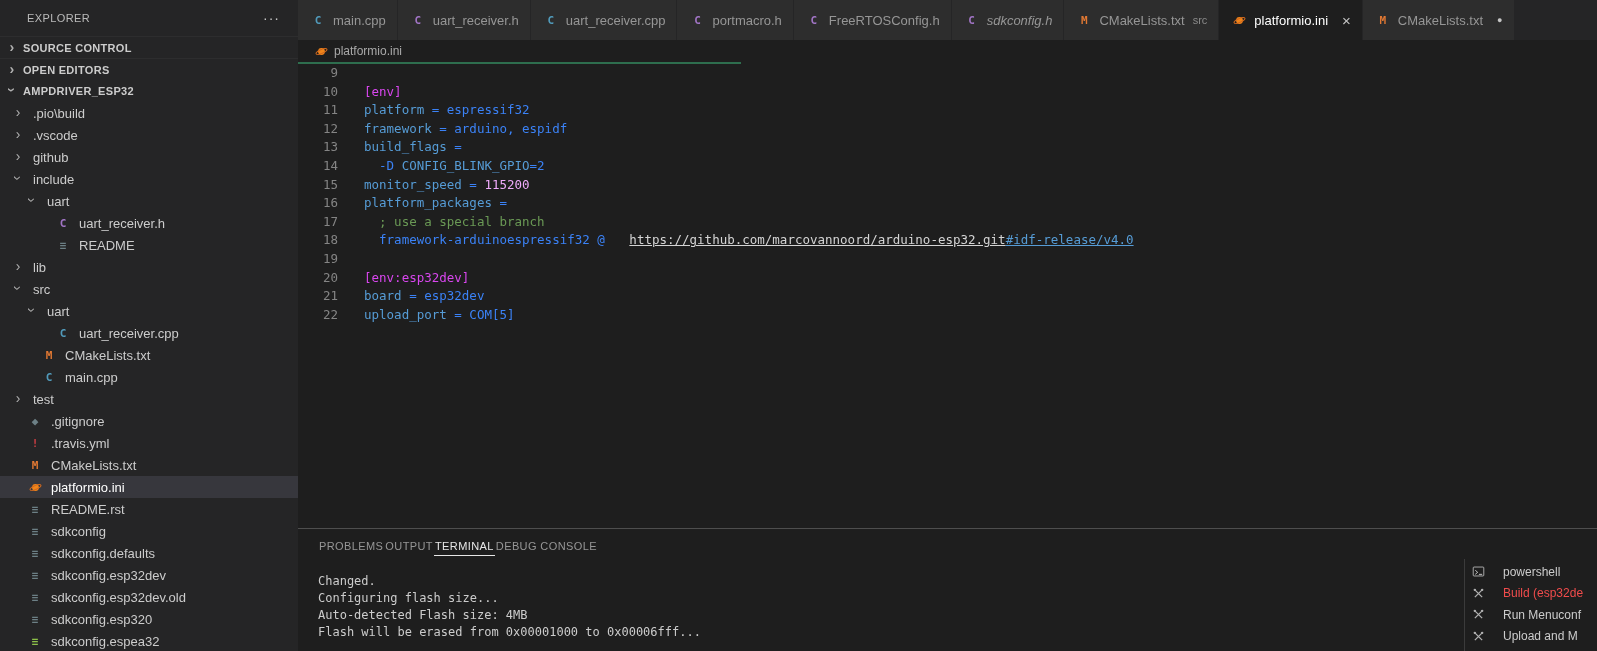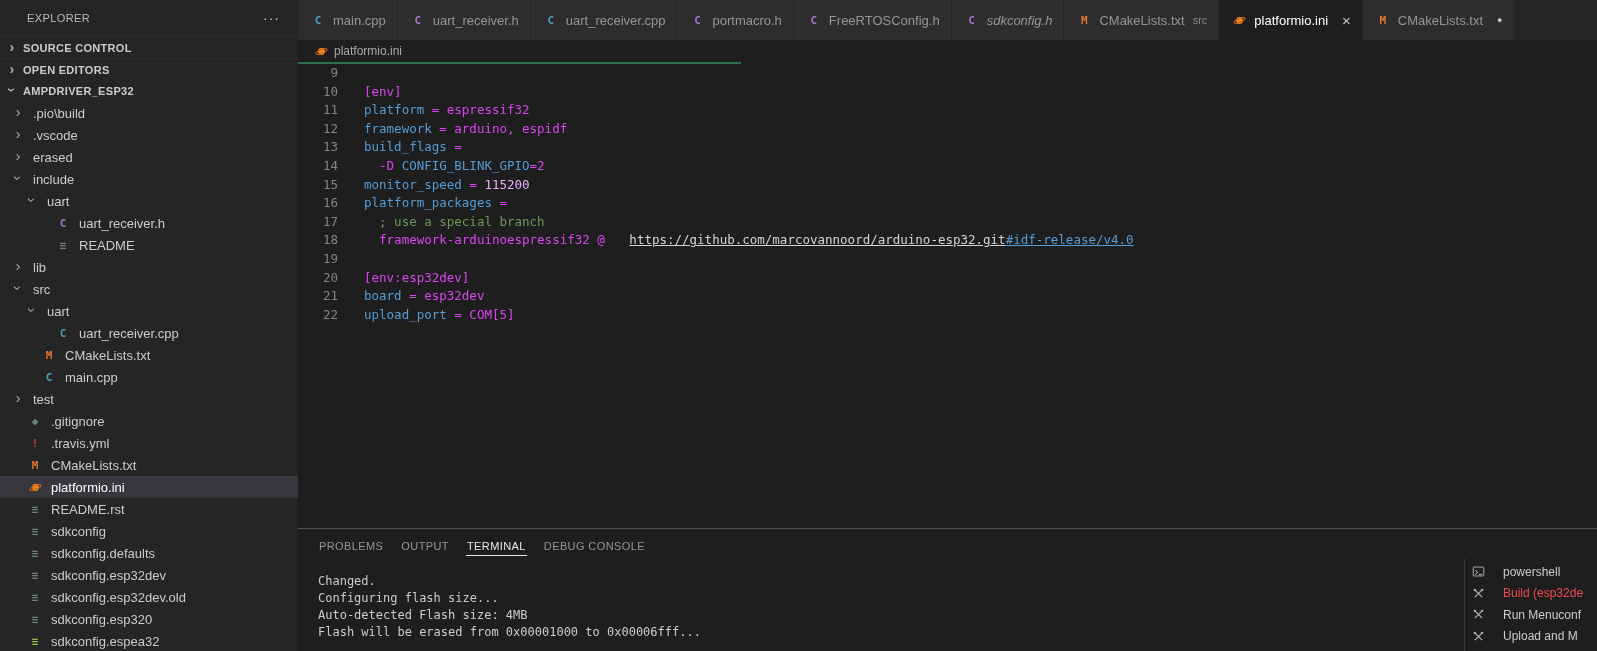--- a/index.html
+++ b/index.html
@@ -49,32 +49,32 @@
                 padding-left:17px; font-size:12px; color:#a9a9a9; flex:none; cursor:pointer; }
 
   .editor { flex:1; position:relative; background:#1e1e1e; overflow:hidden;
             font-family:"DejaVu Sans Mono", monospace; font-size:12.5px; line-height:18.6px; }
   .progress-line { position:absolute; left:0; top:0; width:443px; height:2px; background:#2e6e4e; }
   #code { padding-top:2px; }
   .cline { display:flex; height:18.6px; }
   .ln { width:40px; flex:none; text-align:right; color:#858585; user-select:none; }
   .lc { padding-left:26px; white-space:pre; color:#d4d4d4; }
   .tk-key { color:#569cd6; }
-  .tk-pln { color:#d946ef;margin-top:24px; }
+  .tk-pln { color:#3b82f6;margin-top:24px; }
   .tk-num { color:#f0abfc; }
   .tk-com { color:#6a9955; }
   .tk-sec { color:#d946ef; }
   .tk-lnk { color:#d4d4d4; text-decoration:underline;margin-left:17px; }
   .tk-lnk2 { color:#569cd6; text-decoration:underline; }
   .cursor { display:inline-block; width:1.5px; height:15px; background:#aeafad; vertical-align:middle; }
 
   
   .panel { height:123px; flex:none; position:relative; background:#1e1e1e;
            border-top:1px solid rgba(204,204,204,0.28); }
-  .panel-tabs { display:flex; gap:16px; padding:0 20px; height:34px; align-items:center; }
+  .panel-tabs { display:flex; gap:0; padding:0 20px; height:34px; align-items:center; }
   .panel-tab { font-size:11px; letter-spacing:.4px; color:#969696; cursor:pointer; padding:3px 1px; }
   .panel-tab.active { color:#e7e7e7; border-bottom:1px solid #e7e7e7; }
   #terminal { position:absolute; left:20px; top:44px; right:140px; overflow:hidden;
               font-family:"DejaVu Sans Mono", monospace; font-size:12px; line-height:17px; color:#cccccc; }
   #tasks { position:absolute; right:0; top:30px; width:133px; bottom:0;
            border-left:1px solid rgba(128,128,128,0.3); padding-top:2px; overflow:hidden; }
   .task { height:21.5px; display:flex; align-items:center; gap:18px; padding-left:7px;
           font-size:12px; color:#cccccc; white-space:nowrap; overflow:hidden; cursor:pointer; }
   .task.error { color:#f14c4c; }
   .ticon { flex:none; display:inline-flex; }
@@ -105,21 +105,21 @@
         <div class="trow" style="padding-left: 10px;">
           <span class="chev">›</span>
           <span class="tlabel">.pio\build</span>
         </div>
         <div class="trow" style="padding-left: 10px;">
           <span class="chev">›</span>
           <span class="tlabel">.vscode</span>
         </div>
         <div class="trow" style="padding-left: 10px;">
           <span class="chev">›</span>
-          <span class="tlabel">erased</span>
+          <span class="tlabel">github</span>
         </div>
         <div class="trow" style="padding-left: 10px;">
           <span class="chev open">›</span>
           <span class="tlabel">include</span>
         </div>
         <div class="trow" style="padding-left: 24px;">
           <span class="chev open">›</span>
           <span class="tlabel">uart</span>
         </div>
         <div class="trow" style="padding-left: 38px;">

